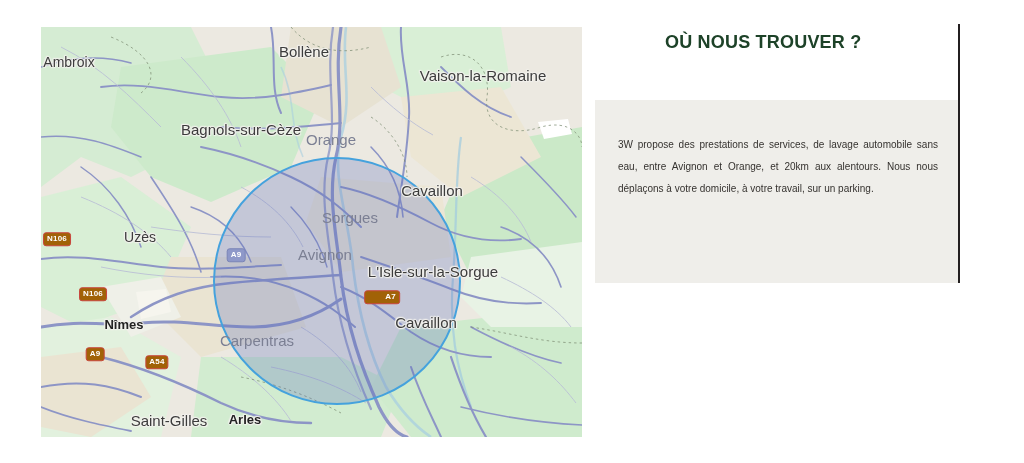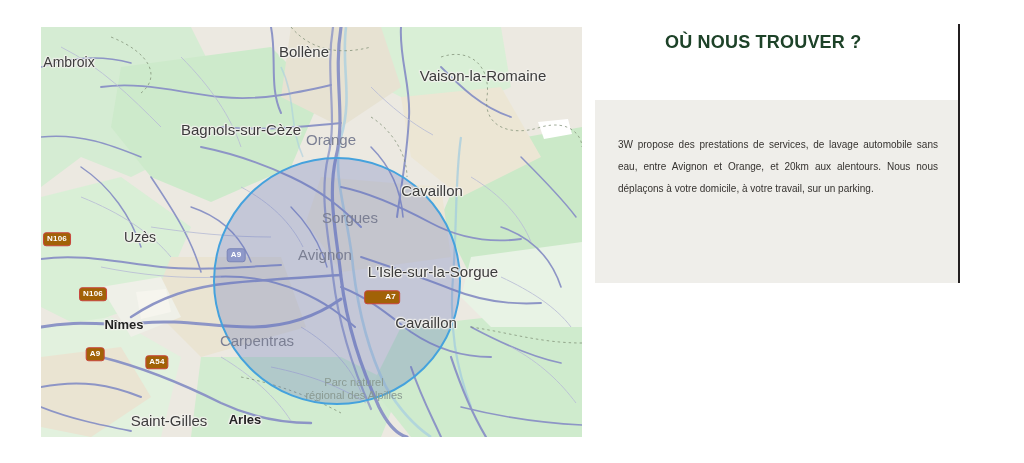--- a/index.html
+++ b/index.html
@@ -250,21 +250,20 @@
 
   <div id="map-shields">
       <div class="shield" style="left: 16px; top: 212px;">N106</div>
       <div class="shield" style="left: 52px; top: 267px;">N106</div>
       <div class="shield" style="left: 54px; top: 327px;">A9</div>
       <div class="shield" style="left: 116px; top: 335px;">A54</div>
       <div class="shield" style="left: 341px; top: 270px; padding-left: 20px;">A7</div>
       <div class="shield blue" style="left: 195px; top: 228px;">A9</div>
     </div>
 
-  <div class="map-label park" id="park-label" style="left: 313px; top: 362px; width: 100px;">Parc naturel régional des Alpilles</div>
 
 </div>
 
 <div id="right-col"></div>
 
 <div id="vertical-rule"></div>
 
 <h2 id="section-title">OÙ NOUS TROUVER ?</h2>
 
 <div id="text-card">

